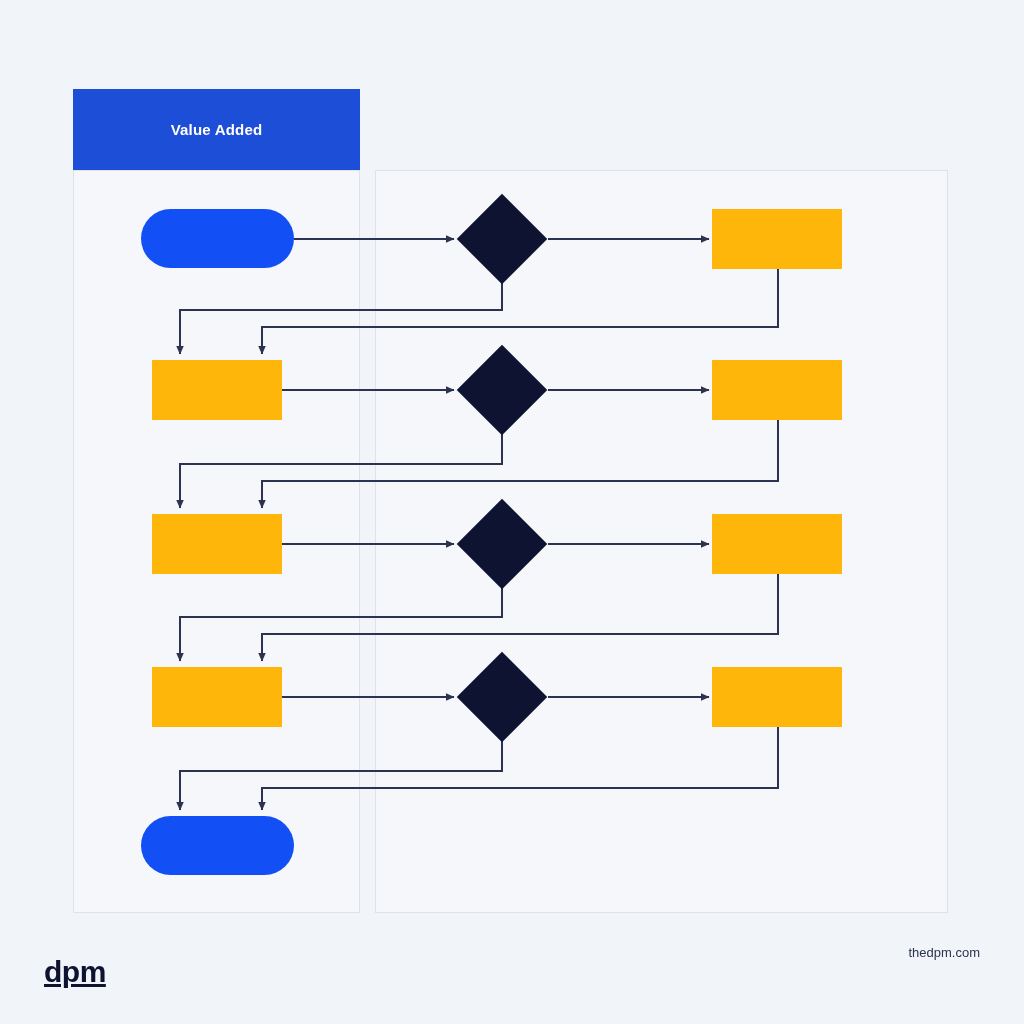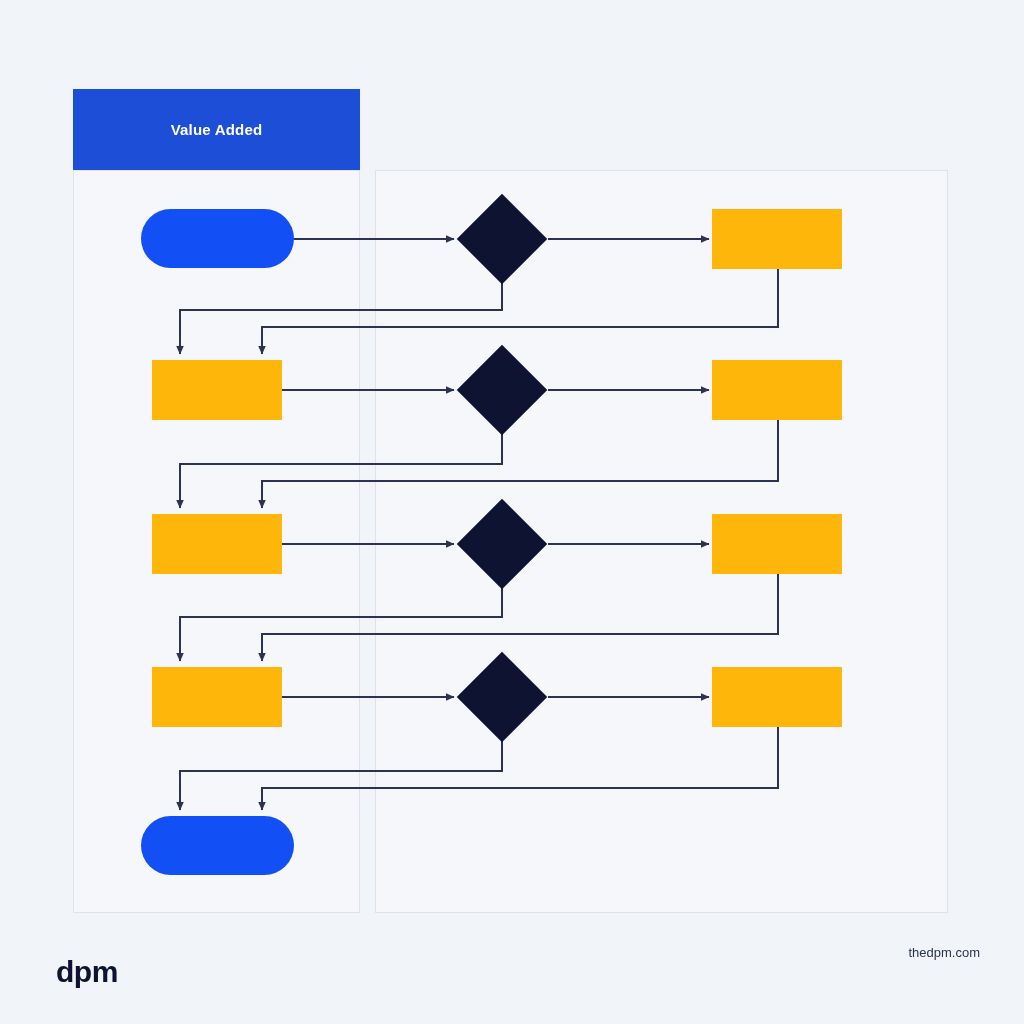--- a/index.html
+++ b/index.html
@@ -62,26 +62,27 @@
     background: #ffb60a;
   }
   .node-diamond {
     background: #0d1330;
     transform: rotate(45deg);
   }
 
   
   .brand-logo {
     position: absolute;
-    left: 56px;
+    left: 44px;
     top: 955px;
     font-size: 30px;
     font-weight: bold;
     color: #0d1330;
     letter-spacing: -0.5px;
+    text-decoration: underline;
   }
   .brand-url {
     position: absolute;
     right: 44px;
     top: 925px;
     font-size: 13px;
     color: #2b3350;
     margin-top: 20px;
   }
 

